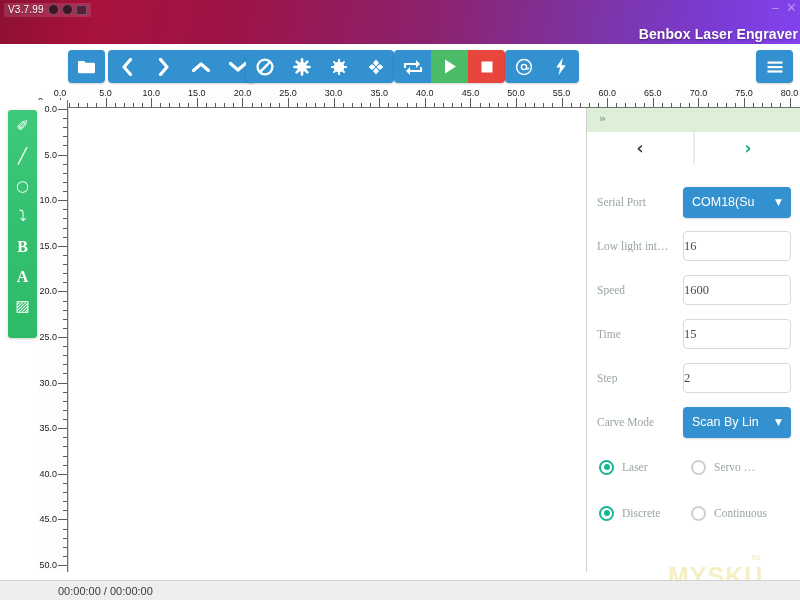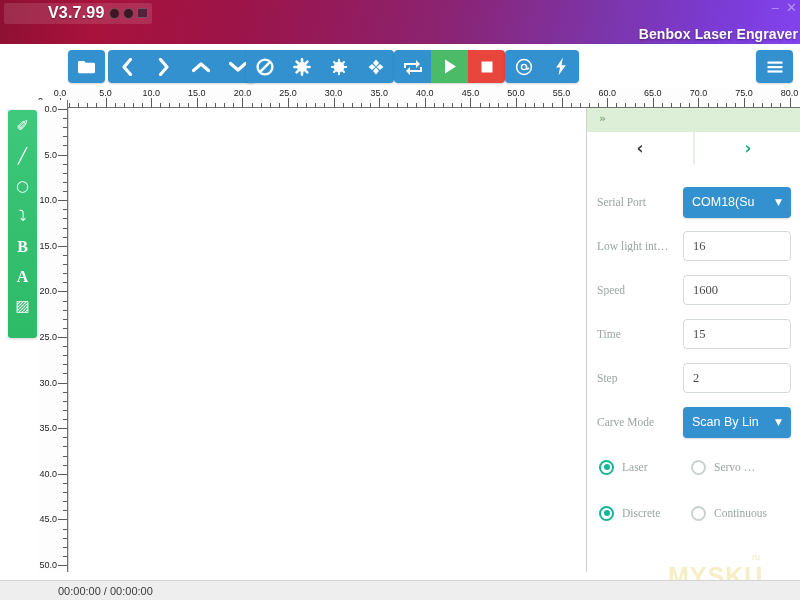--- a/index.html
+++ b/index.html
@@ -18,22 +18,22 @@
     background: linear-gradient(100deg, #8d1033 0%, #a8123c 12%, #9c1448 30%, #8b2370 55%, #7c35a8 75%, #7b3bd6 90%, #8243ef 100%);
     overflow: hidden;
   }
   .ver-badge {
     position: absolute; left: 4px; top: 3px;
     display: flex; align-items: center; gap: 4px;
     background: rgba(255,255,255,0.12);
     padding: 1px 4px 2px 4px; border-radius: 2px;
   }
   .ver-text {
-    color: #ffffff; font-size: 16px; font-weight: bold;
-    letter-spacing: 0.2px; text-shadow: 0 1px 1px rgba(0,0,0,.45); margin-left: 40px;
+    color: #ffffff; font-size: 10px; font-weight: normal;
+    letter-spacing: 0.2px; text-shadow: 0 1px 1px rgba(0,0,0,.45);
   }
   .ver-icons { display: flex; gap: 3px; align-items: center; }
   .mini-ico {
     width: 11px; height: 11px; border-radius: 50%;
     background: #3f1424; display: inline-block;
     border: 1px solid rgba(255,255,255,0.25);
   }
   .mini-flag {
     width: 11px; height: 10px; background: #55203a;
     display: inline-block; border: 1px solid rgba(255,255,255,0.22);
@@ -190,21 +190,20 @@
   .flabel {
     width: 86px; font-size: 11.5px; color: #9aa6a0;
     font-family: "Liberation Serif", serif;
     white-space: nowrap; overflow: hidden;
   }
   .finput {
     flex: 1; height: 30px;
     border: 1px solid #d5dbd8; border-radius: 4px;
     background: #ffffff;
     display: flex; align-items: center;
-    padding-left: 9px;
     font-size: 12.5px; color: #4a4a4a;
     font-family: "Liberation Serif", serif;
   }
   .fselect {
     flex: 1; height: 31px;
     background: #3391cf; border-radius: 4px;
     display: flex; align-items: center; justify-content: space-between;
     padding: 0 9px 0 9px; cursor: pointer;
     box-shadow: 0 1px 2px rgba(0,0,0,0.15);
   }

